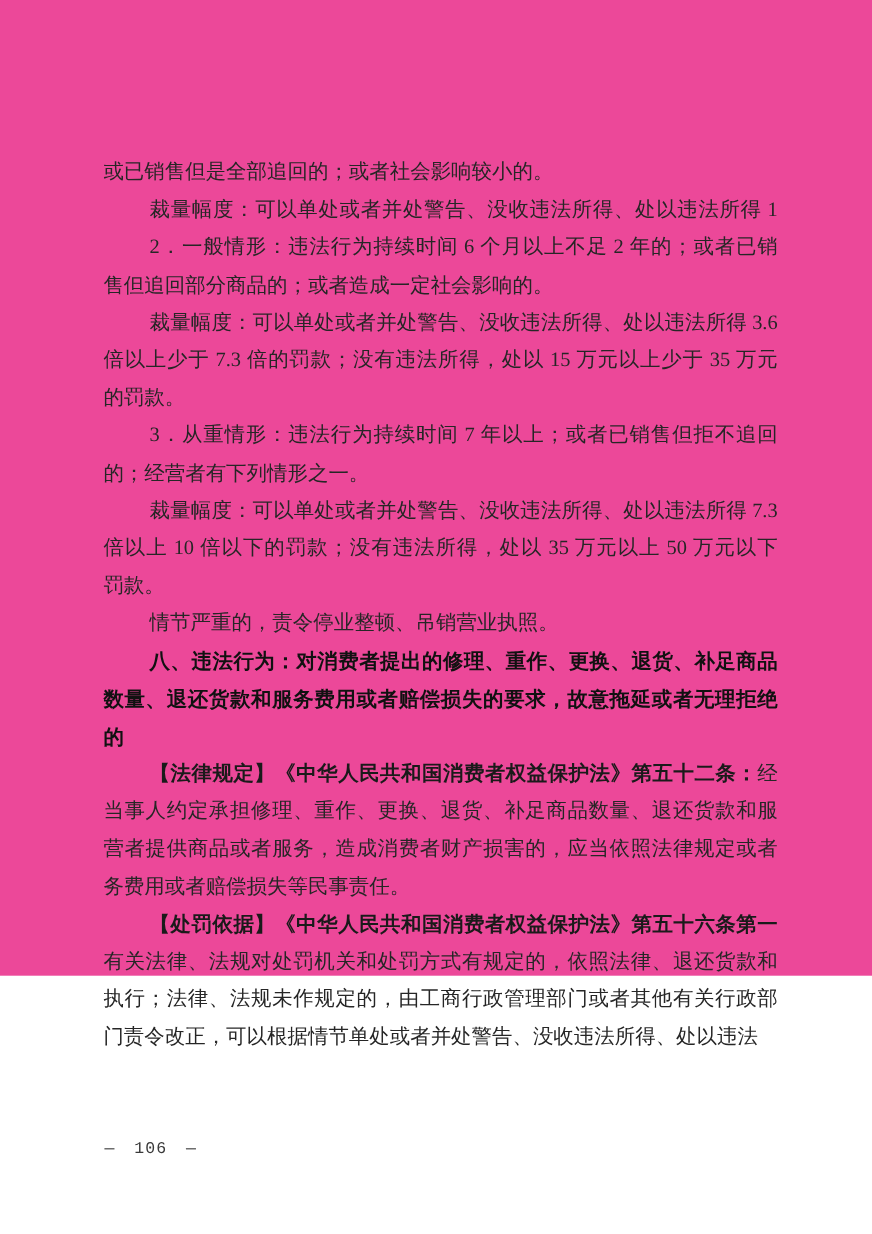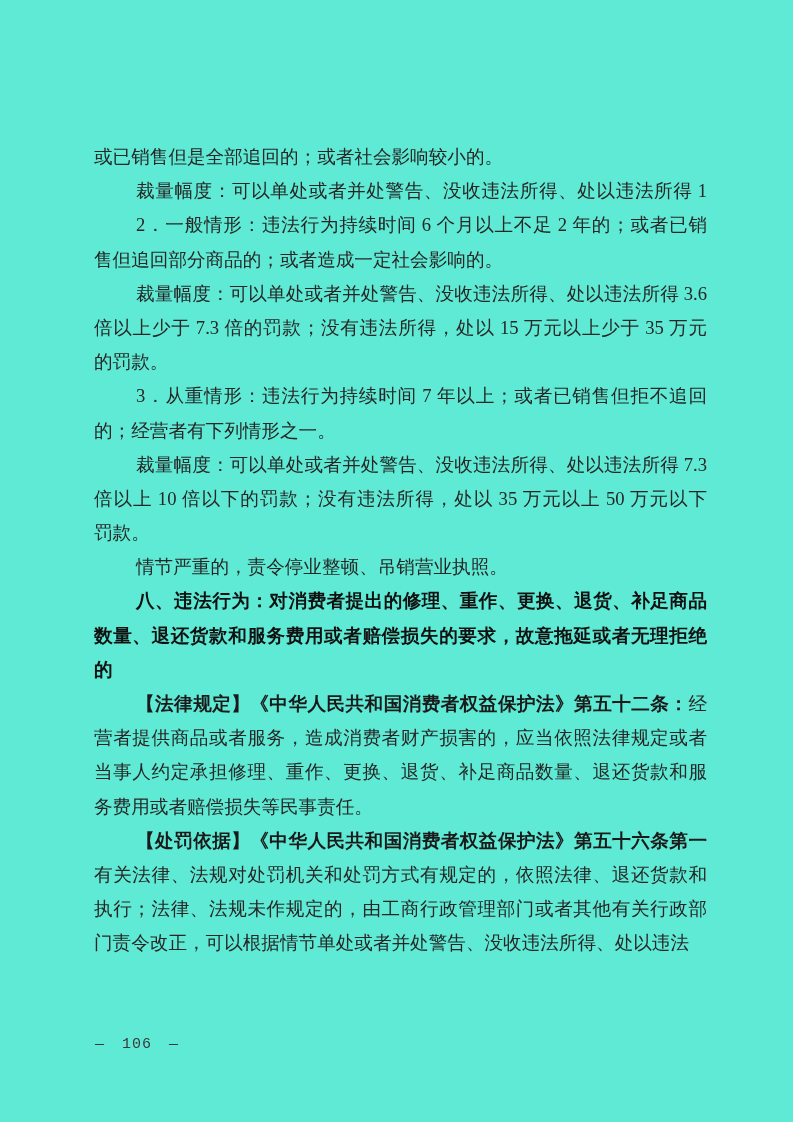--- a/index.html
+++ b/index.html
@@ -6,22 +6,22 @@
     margin: 0;
     padding: 0;
     background: #ffffff;
     width: 793px;
     height: 1122px;
     overflow: hidden;
   }
   .page {
     position: relative;
     width: 793px;
-    height: 1122px;
-    background: #5eead4;
+    height: 887px;
+    background: #ec4899;
     font-family: "Liberation Serif", "DejaVu Serif", serif;
   }
   .textblock {
     position: absolute;
     left: 94px;
     top: 140px;
     width: 613px;
   }
   .line {
     height: 34.2px;
@@ -82,22 +82,22 @@
       <div class="line indent"><span class="seg-body">3．从重情形：违法行为持续时间 7 年以上；或者已销售但拒不追回</span></div>
       <div class="line last"><span class="seg-body">的；经营者有下列情形之一。</span></div>
       <div class="line indent"><span class="seg-body">裁量幅度：可以单处或者并处警告、没收违法所得、处以违法所得 7.3</span></div>
       <div class="line"><span class="seg-body">倍以上 10 倍以下的罚款；没有违法所得，处以 35 万元以上 50 万元以下</span></div>
       <div class="line last"><span class="seg-body">罚款。</span></div>
       <div class="line indent last"><span class="seg-body">情节严重的，责令停业整顿、吊销营业执照。</span></div>
       <div class="line indent"><span class="seg-hei">八、违法行为：对消费者提出的修理、重作、更换、退货、补足商品</span></div>
       <div class="line"><span class="seg-hei">数量、退还货款和服务费用或者赔偿损失的要求，故意拖延或者无理拒绝</span></div>
       <div class="line last"><span class="seg-hei">的</span></div>
       <div class="line indent"><span class="seg-boldserif">【法律规定】《中华人民共和国消费者权益保护法》第五十二条：</span><span class="seg-body">经</span></div>
+      <div class="line"><span class="seg-body">当事人约定承担修理、重作、更换、退货、补足商品数量、退还货款和服</span></div>
       <div class="line"><span class="seg-body">营者提供商品或者服务，造成消费者财产损害的，应当依照法律规定或者</span></div>
-      <div class="line"><span class="seg-body">当事人约定承担修理、重作、更换、退货、补足商品数量、退还货款和服</span></div>
       <div class="line last"><span class="seg-body">务费用或者赔偿损失等民事责任。</span></div>
       <div class="line indent"><span class="seg-boldserif">【处罚依据】《中华人民共和国消费者权益保护法》第五十六条第一</span></div>
       <div class="line"><span class="seg-body">有关法律、法规对处罚机关和处罚方式有规定的，依照法律、退还货款和服</span></div>
       <div class="line"><span class="seg-body">执行；法律、法规未作规定的，由工商行政管理部门或者其他有关行政部</span></div>
       <div class="line last"><span class="seg-body">门责令改正，可以根据情节单处或者并处警告、没收违法所得、处以违法</span></div>
     </div>
   <div class="footer">
     <span>— 106 —</span>
   </div>
 </div>

